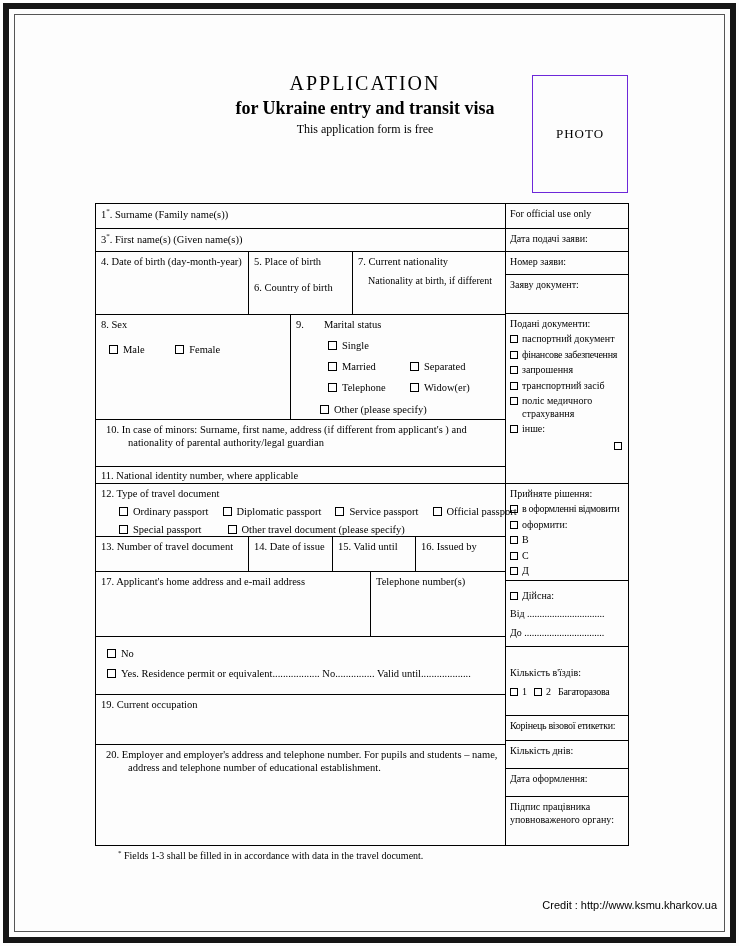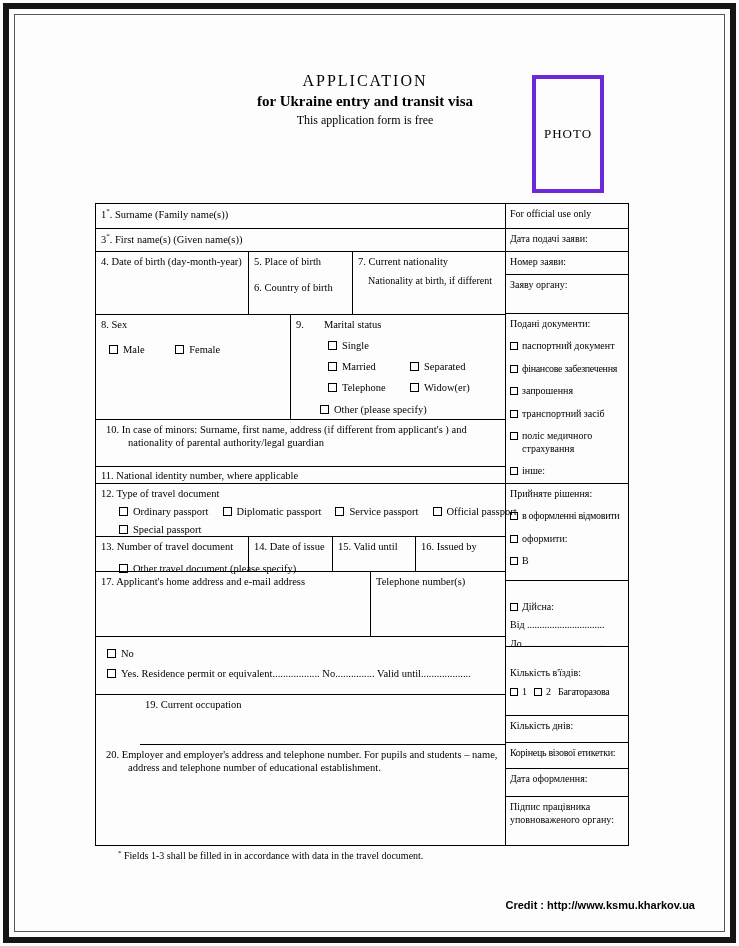--- a/index.html
+++ b/index.html
@@ -14,87 +14,87 @@
     height: 946px;
     background: #fdfdfd;
     margin: 0 auto;
     overflow: hidden;
   }
   .outer-frame { position: absolute; inset: 3px; border: 6px solid #151515; pointer-events: none; }
   .inner-frame { position: absolute; inset: 14px; border: 1px solid #555; pointer-events: none; }
 
   
   .titles { position: absolute; left: 100px; top: 72px; width: 530px; text-align: center; }
-  .t1 { font-size: 16px; letter-spacing: 2px; }
-  .t2 { font-size: 15px; font-weight: bold; margin-top: 3px; }
+  .t1 { font-size: 20px; letter-spacing: 2px; }
+  .t2 { font-size: 18px; font-weight: bold; margin-top: 3px; }
   .t3 { font-size: 12px; margin-top: 3px; }
 
   
   .photo-box {
-    position: absolute; left: 532px; top: 75px; width: 72px; height: 118px;
-    border: 4px solid #6d28d9; display: flex; align-items: center; justify-content: center;
+    position: absolute; left: 532px; top: 75px; width: 96px; height: 118px;
+    border: 1px solid #6d28d9; display: flex; align-items: center; justify-content: center;
     font-size: 13px; letter-spacing: 1px;
   }
 
   
   .form { position: absolute; left: 95px; top: 203px; width: 534px; height: 643px;
           border: 1px solid #000; display: flex; font-size: 10.5px; line-height: 1.25; }
   .col-left { width: 410px; border-right: 1px solid #000; display: flex; flex-direction: column; }
   .col-right { width: 122px; display: flex; flex-direction: column; font-size: 10px; }
 
   .r { border-bottom: 1px solid #000; padding: 3px 5px; position: relative; }
   .r.last { border-bottom: none; }
   .cells { display: flex; padding: 0; }
   .cell { padding: 3px 5px; height: 100%; }
   .bdr { border-right: 1px solid #000; }
 
   .h25 { height: 25px; } .h24 { height: 24px; } .h23 { height: 23px; }
   .h63 { height: 63px; } .h105 { height: 105px; } .h47 { height: 47px; }
   .h17 { height: 17px; padding-top: 2px; } .h53 { height: 53px; } .h35 { height: 35px; }
-  .h65 { height: 65px; } .h58 { height: 58px; } .h50 { height: 50px; margin-left: 44px; } .h76 { height: 76px; }
+  .h65 { height: 65px; } .h58 { height: 58px; } .h50 { height: 50px; } .h76 { height: 76px; }
 
   .hang { padding-left: 27px; text-indent: -22px; }
 
   .cb { display: inline-block; width: 9px; height: 9px; border: 1px solid #000;
         background: #fff; vertical-align: -1px; margin-right: 5px; flex: none; }
   .cbs { width: 8px; height: 8px; margin-right: 4px; margin-top: 2px; }
 
   .sex-line { margin-top: 12px; margin-left: 8px; }
   .sex-line .opt { margin-right: 28px; }
 
   .m-head { display: flex; gap: 20px; }
   .m-row { display: flex; margin-left: 24px; margin-top: 8px; }
   .m-col1 { width: 90px; padding-left: 8px; }
 
   .td-row { display: flex; gap: 14px; margin-left: 18px; margin-top: 5px; white-space: nowrap; }
-  .td-row2 { gap: 26px; flex-direction: column; }
+  .td-row2 { gap: 26px; }
 
   .res-line { margin-top: 7px; margin-left: 6px; }
   .sub-line { margin-top: 13px; }
   .nat-sub { margin-top: 7px; padding-left: 10px; font-size: 10px; white-space: nowrap; }
 
   
   .oc-seg { border-bottom: 1px solid #000; padding: 4px 4px; overflow: hidden; }
   .oc-seg.last { border-bottom: none; }
   .s25 { height: 25px; } .s24 { height: 24px; } .s23 { height: 23px; } .s40 { height: 40px; }
   .s175 { height: 175px; } .s100 { height: 100px; } .s68 { height: 68px; padding-top: 9px; }
   .s54 { height: 54px; margin-top: 16px; } .s28 { height: 28px; } .s26 { height: 26px; } .s29 { height: 29px; }
   .s49 { height: 49px; }
-  .oc-item { display: flex; align-items: flex-start; margin-top: 10px; }
+  .oc-item { display: flex; align-items: flex-start; margin-top: 3px; }
   .oc-item span:last-child { flex: 1; }
   .oc-title { margin-bottom: 2px; }
   .tight { letter-spacing: -0.3px; white-space: nowrap; }
   .extra-cb-line { text-align: right; margin-top: 4px; padding-right: 2px; }
   .dot-line { margin-top: 6px; }
   .entries-line { margin-top: 6px; display: flex; align-items: center; }
   .entries-line .n { margin-right: 7px; }
 
   .footnote { position: absolute; left: 118px; top: 849px; font-size: 10px; }
   .sup { vertical-align: super; font-size: 7px; }
-  .credit { position: absolute; right: 44px; top: 899px; font-size: 11px; font-weight: bold;
+  .credit { position: absolute; right: 22px; top: 899px; font-size: 11px; font-weight: normal;
             font-family: "Liberation Sans", sans-serif; }
 </style>
 </head>
 <body>
 
 <div class="page">
   <div class="outer-frame"></div>
   <div class="inner-frame"></div>
 
   <div class="titles">
@@ -236,21 +236,21 @@
 
       <div class="oc-seg s24">
         <div>Дата подачі заяви:</div>
       </div>
 
       <div class="oc-seg s23">
         <div>Номер заяви:</div>
       </div>
 
       <div class="oc-seg s40">
-        <div>Заяву органу:</div>
+        <div>Заяву документ:</div>
       </div>
 
       <div class="oc-seg s175">
         <div class="oc-title">Подані документи:</div>
         <div class="oc-item">
             <span class="cb cbs"></span>
             <span>паспортний документ</span>
           </div>
         <div class="oc-item">
             <span class="cb cbs"></span>
@@ -293,45 +293,45 @@
             <span class="cb cbs"></span>
             <span>С</span>
           </div>
         <div class="oc-item">
             <span class="cb cbs"></span>
             <span>Д</span>
           </div>
       </div>
 
       <div class="oc-seg s68">
-        <div class="oc-item" style="margin-top:11px">
+        <div class="oc-item" style="margin-top:0">
             <span class="cb cbs"></span>
             <span>Дійсна:</span>
           </div>
         <div class="dot-line">Від ...............................</div>
         <div class="dot-line">До ................................</div>
       </div>
 
       <div class="oc-seg s54">
         <div>Кількість в'їздів:</div>
         <div class="entries-line">
           <span class="cb cbs" style="margin-top:0"></span>
             <span class="n">1</span>
           <span class="cb cbs" style="margin-top:0"></span>
             <span class="n">2</span>
           <span class="tight">Багаторазова</span>
         </div>
       </div>
 
+      <div class="oc-seg s26">
+        <div class="tight">Корінець візової етикетки:</div>
+      </div>
+
       <div class="oc-seg s28">
         <div>Кількість днів:</div>
-      </div>
-
-      <div class="oc-seg s26">
-        <div class="tight">Корінець візової етикетки:</div>
       </div>
 
       <div class="oc-seg s29">
         <div>Дата оформлення:</div>
       </div>
 
       <div class="oc-seg s49 last">
         <div>Підпис працівника уповноваженого органу:</div>
       </div>
     </div>

